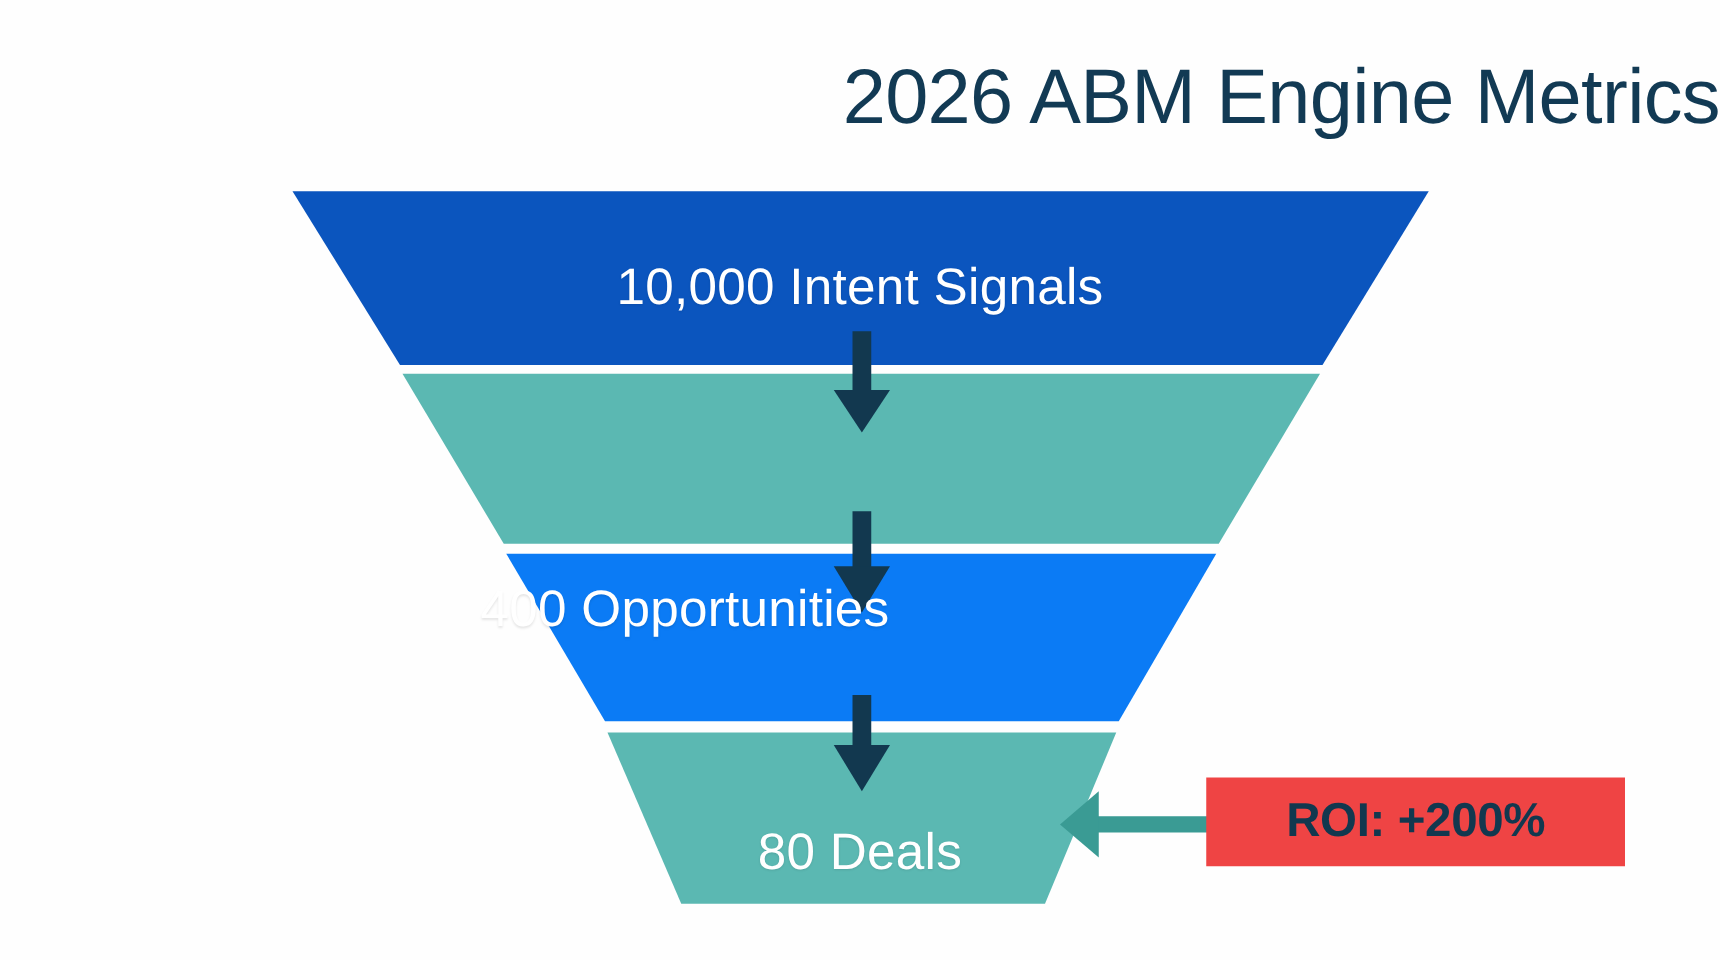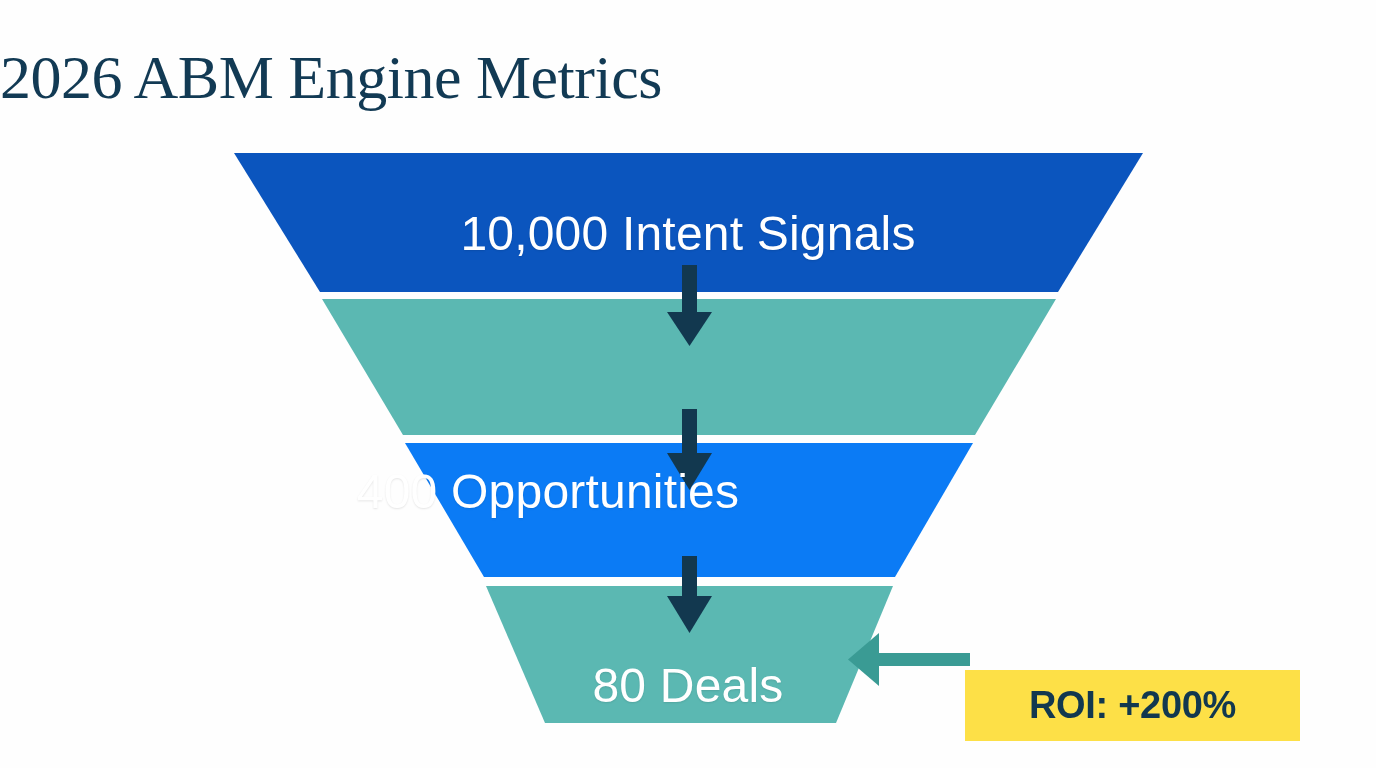--- a/index.html
+++ b/index.html
@@ -17,40 +17,40 @@
     position: relative;
     width: 1376px;
     height: 768px;
     background: #fefefe;
   }
   #funnel-title {
     position: absolute;
     left: 0;
     top: 42px;
     width: 1376px;
-    text-align: left;
+    text-align: right;
     font-size: 62px;
     font-weight: 400;
     letter-spacing: -0.5px;
     color: #123a54;
-    font-family: Liberation Serif, serif;
+    font-family: Liberation Sans, sans-serif;
     white-space: nowrap;
   }
   svg#funnel-svg {
     position: absolute;
     left: 0;
     top: 0;
     width: 1376px;
     height: 768px;
   }
   .stage-label {
     position: absolute;
     text-align: center;
     color: #ffffff;
-    font-size: 48px;
+    font-size: 41px;
     font-weight: 300;
     letter-spacing: 0.2px;
     font-family: "Liberation Sans", sans-serif;
     white-space: nowrap;
     text-shadow: 0 1px 2px rgba(0,0,0,0.10);
   }
   #stage-label-0 { left: 0; width: 1376px; top: 206px; }
   #stage-label-1 { left: 0; width: 1376px; top: 350px; }
   #stage-label-2 { left: 0; width: 1096px; top: 464px; }
   #stage-label-3 { left: 0; width: 1376px; top: 635px; margin-top: 23px; }
@@ -113,17 +113,17 @@
 
   </svg>
 
   <div class="stage-label" id="stage-label-0">10,000 Intent Signals</div>
 
 
   <div class="stage-label" id="stage-label-2">400 Opportunities</div>
 
   <div class="stage-label" id="stage-label-3">80 Deals</div>
 
-  <div id="roi-badge" style="background: #fde047; margin-top: 48px;">
+  <div id="roi-badge" style="background: #ef4444;">
     <span id="roi-badge-text" style="color: rgb(18, 56, 79);">ROI: +200%</span>
   </div>
 
 </div>
 
 </body></html>

